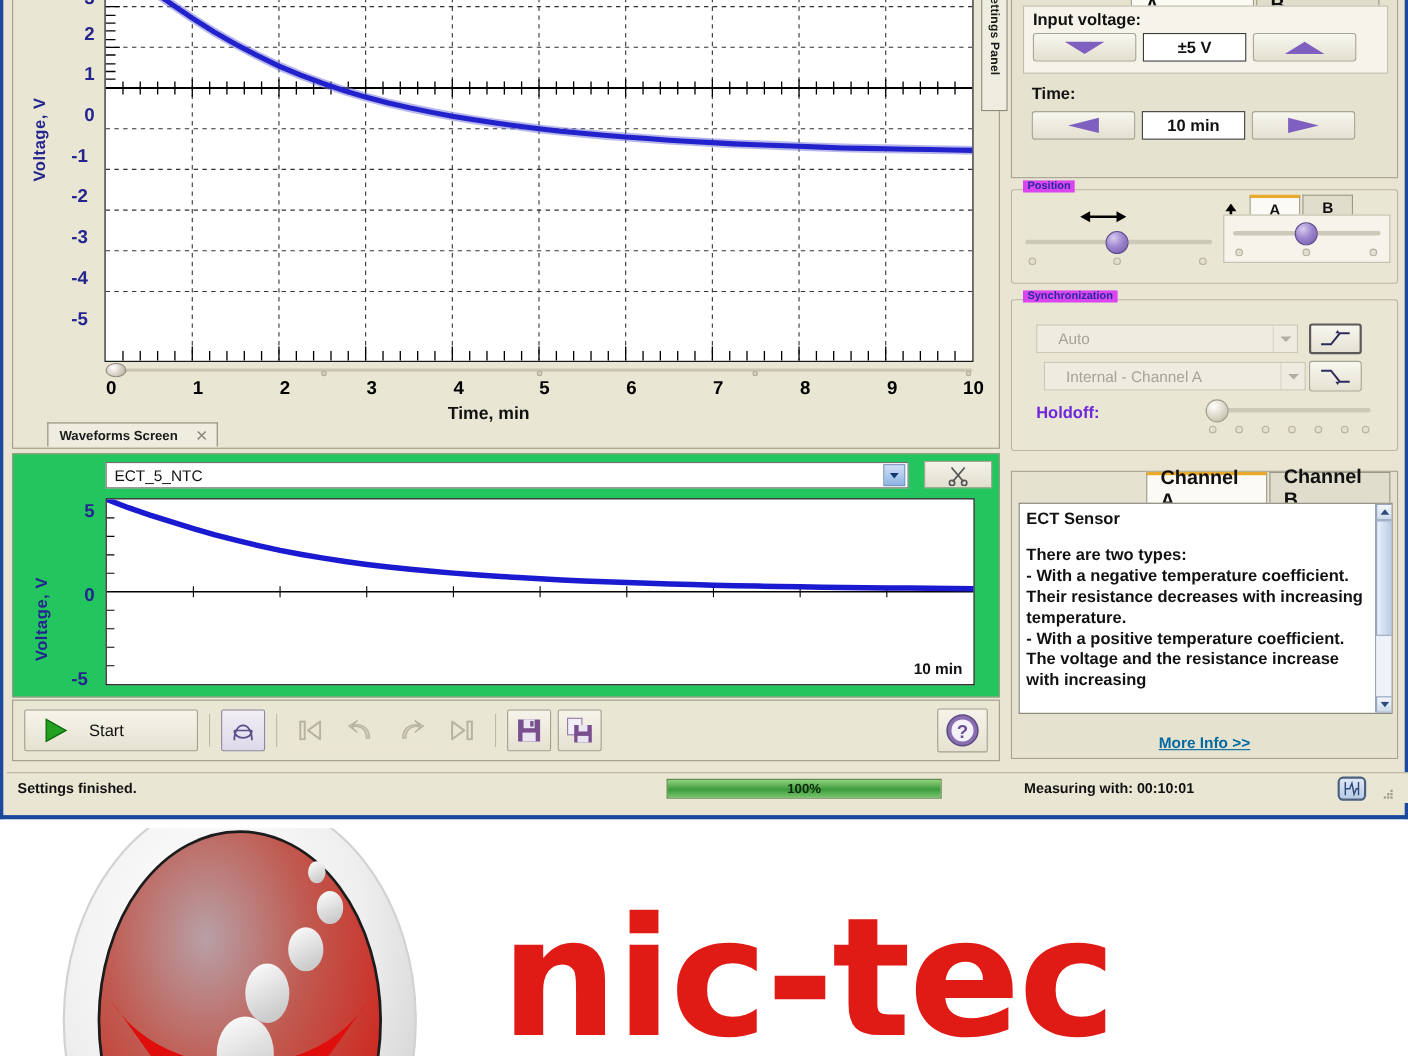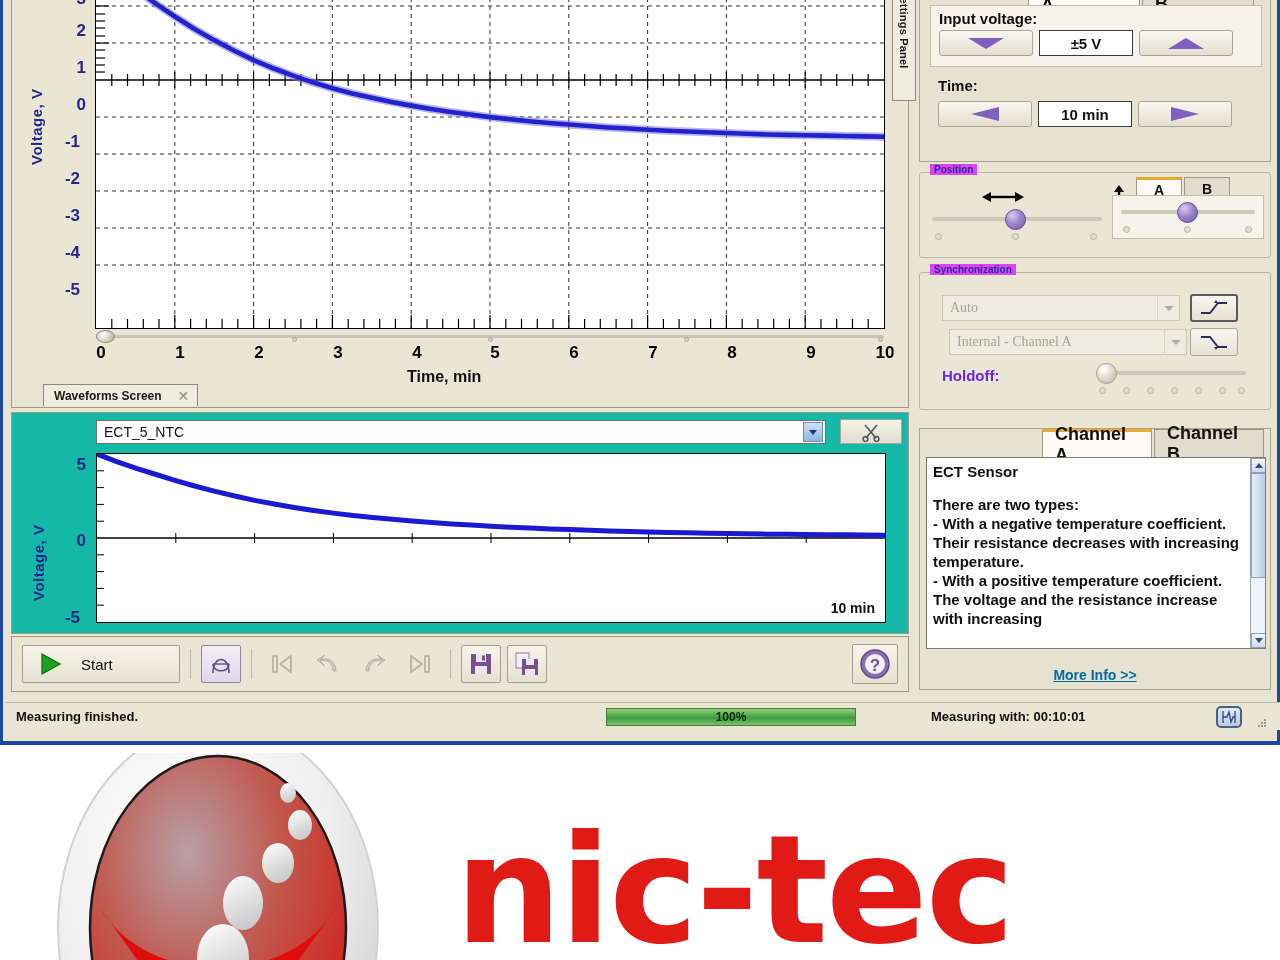--- a/index.html
+++ b/index.html
@@ -49,21 +49,21 @@
 
   
   #settingsTab { position:absolute; left:880px; top:-40px; width:24px; height:144px;
                  background:#efece0; border:1px solid #8d8a78;
                  display:flex; align-items:center; justify-content:center; }
   #settingsTab span { writing-mode:vertical-rl; font-size:11px; font-weight:bold; color:#1a1a1a;
                       letter-spacing:.2px; }
 
   
   #prevPanel { position:absolute; left:5px; top:412px; width:898px; height:222px;
-               background:#14b8a6; border:1px solid #9d9a86; }
+               background:#22c55e; border:1px solid #9d9a86; }
 
   #prevSelect { position:absolute; left:84px; top:7px; width:730px; height:24px;
                 background:#fff; border:1px solid #6f6f6f;
                 display:flex; align-items:center; }
   #prevSelect .val { flex:1; padding-left:7px; font-size:14px; color:#111; }
   #prevSelect .arrowbox { width:20px; height:20px; margin-right:2px;
                           background:linear-gradient(#cfe0f6,#8db4e2); border:1px solid #6d8cb5;
                           display:flex; align-items:center; justify-content:center; }
   #prevSelect .arrowbox i { border-left:4px solid transparent; border-right:4px solid transparent;
                             border-top:5px solid #123a6e; display:block; }
@@ -127,21 +127,21 @@
                   border:1px solid #5d4a8e; }
   .slider .tick { position:absolute; top:24px; width:7px; height:7px; border-radius:50%;
                   background:#e3dfcd; border:1px solid #b5b1a0; }
 
   #posBSub { position:absolute; left:0; top:18px; width:100%; height:44px;
              background:#f5f3ea; border:1px solid #c0bdab; }
 
   
   #syncGroup { position:absolute; left:4px; top:272px; width:352px; height:138px; }
   .dd { position:absolute; height:26px; background:#eeece1; border:1px solid #cac7b6;
-        display:flex; align-items:center; color:#a7a496; font-size:14px; padding-left:7px;font-family:Liberation Serif, serif; }
+        display:flex; align-items:center; color:#a7a496; font-size:14px; padding-left:19px; }
   .dd .arw { margin-left:auto; width:22px; height:100%; display:flex;
              align-items:center; justify-content:center; border-left:1px solid #d8d5c6; }
   .sqbtn { position:absolute; width:48px; height:28px;
            background:linear-gradient(#f8f7ef,#e5e2d2); border:1px solid #a9a696; border-radius:3px;
            display:flex; align-items:center; justify-content:center; }
   .sqbtn.sel { border:2px solid #5a5a5a; }
 
   
   #infoCard { position:absolute; left:4px; top:428px; width:352px; height:262px;
               background:#e6e2d0; border:1px solid #a7a492; }
@@ -686,21 +686,21 @@
               </svg>
           </div>
         </div>
       </div>
 
       <div id="moreInfo">More Info &gt;&gt;</div>
     </div>
   </div>
 
   <div id="statusbar">
-    <span id="statusText">Measuring finished.</span>
+    <span id="statusText">Settings finished.</span>
     <div id="progWrap">
       <div id="progFill" style="width: 100%;">
         <span>100%</span>
       </div>
     </div>
     <span id="measTime">Measuring with:  00:10:01</span>
     <div id="sbIcon">
       <svg width="16" height="14" viewBox="0 0 16 14">
         <path d="M2 1 V13 M14 1 V13 M2 7 H6 L8 2 L10 12 L12 7 H14" fill="none" stroke="#2c4a7a" stroke-width="1.3"></path>
       </svg>

